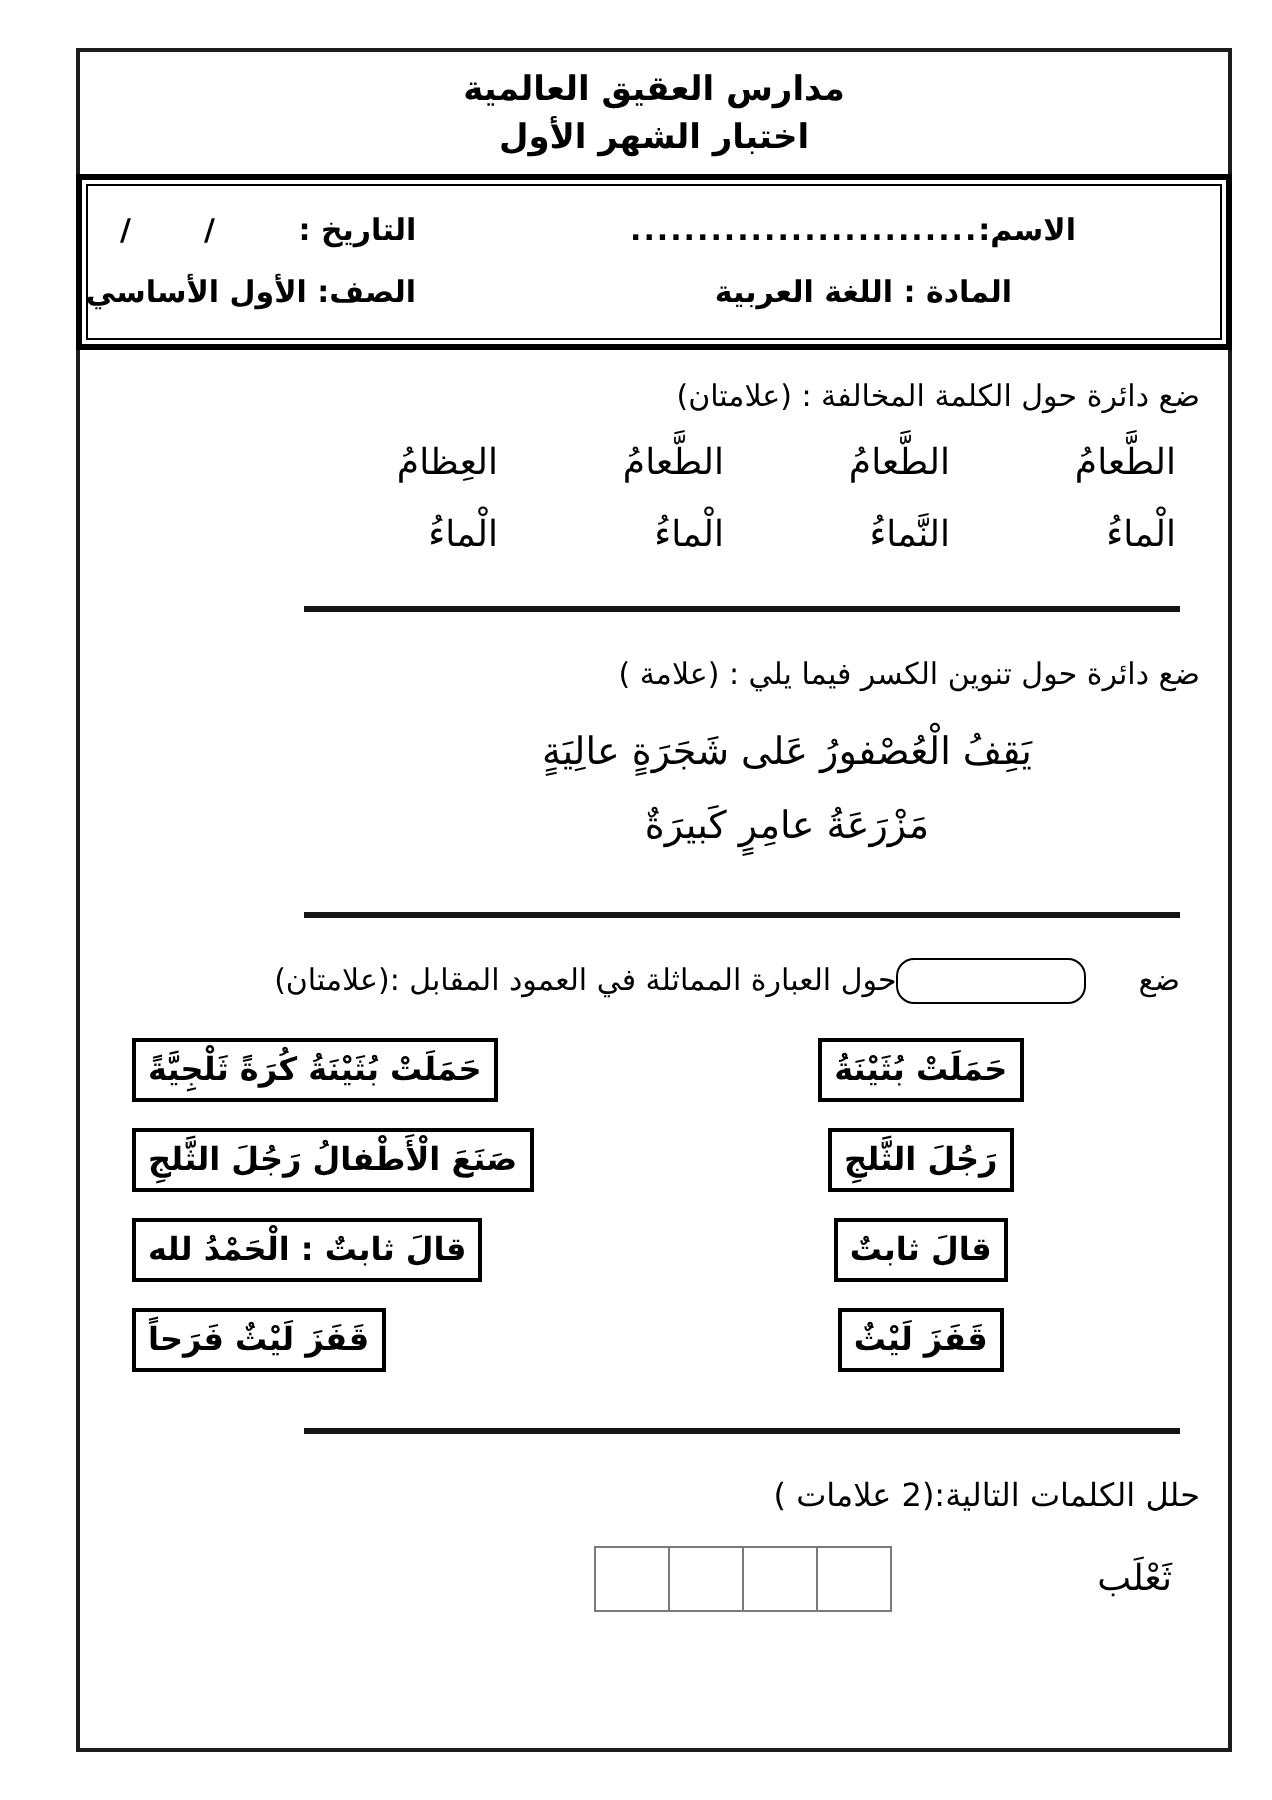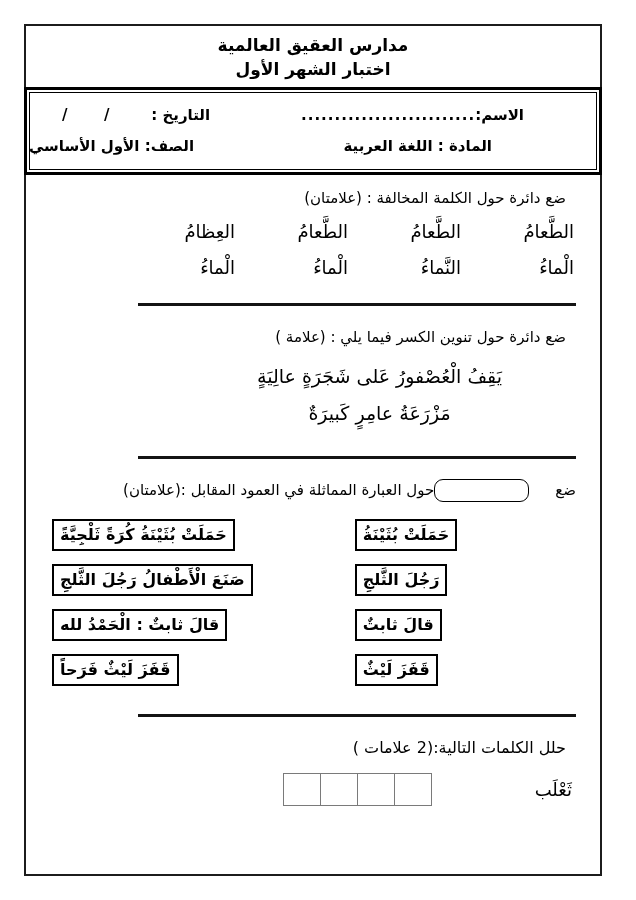--- a/index.html
+++ b/index.html
@@ -1,40 +1,40 @@
 <!DOCTYPE html>
 <html lang="ar" dir="rtl"><head>
 <meta charset="utf-8">
 <style>
   * { margin:0; padding:0; box-sizing:border-box; }
   html,body { width:636px; height:900px; background:#ffffff; overflow:hidden; }
   body { font-family:"DejaVu Sans", sans-serif; color:#000; direction:rtl; position:relative; }
 
   .frame{
-    position:absolute; top:24px; left:24px; width:578px; height:852px;
+    position:absolute; top:24px; left:38px; width:578px; height:852px;
     border:2px solid #1c1c1c; background:#fff;
   }
 
   
   .header{ text-align:center; padding-top:7px; }
   .header div{ font-size:17px; font-weight:bold; line-height:24px; }
 
   
   .info-box{ margin:6px -2px 0 -2px; border:3px solid #000; padding:2px; }
   .info-inner{ border:1px solid #000; padding:6px 0 8px 0; }
   .info-row{ display:grid; grid-template-columns:59% 41%; align-items:center; height:31px; }
   .info-field{ font-weight:bold; font-size:15px; white-space:pre; }
   .f-name{ padding-right:72px; display:flex; align-items:center; }
   .f-name .dots{ display:inline-block; width:176px; overflow:hidden; letter-spacing:1px; font-weight:bold; }
-  .f-date{ padding-right:52px; }
+  .f-date{ padding-right:52px;text-align:center; }
   .f-subject{ padding-right:104px; }
   .f-grade{ padding-right:68px;margin-left:35px; }
 
   
-  .instr{ font-size:15px; line-height:22px; padding-right:34px; }
+  .instr{ font-size:15px; line-height:22px; padding-right:14px; }
 
   
   .q1{ margin-top:12px; }
   .wgrid{ margin:8px 26px 0 96px; display:grid; grid-template-columns:repeat(4,1fr); row-gap:6px; }
   .wgrid span{ font-size:18px; line-height:30px; text-align:right; }
 
   .sep{ height:3px; background:#141414; margin-right:24px; margin-left:112px; }
   .sep1{ margin-top:20px; }
   .sep2{ margin-top:24px; }
   .sep3{ margin-top:28px; }
@@ -44,21 +44,21 @@
   .q2-sentences{ margin:10px 24px 0 118px; text-align:center; }
   .q2-sentences div{ font-size:19px; line-height:37px; }
 
   
   .q3-instr{ margin-top:18px; padding-right:24px; font-size:15px; line-height:26px;
     display:flex; align-items:center; flex-wrap:nowrap; }
   .blankbox{ display:inline-block; width:95px; height:23px; border:1.5px solid #000;
     border-radius:9px; margin-right:26px; flex:0 0 auto; }
   .q3-rows{ margin:16px 26px 0 26px; }
   .q3-row{ display:grid; grid-template-columns:42% 58%; align-items:center; margin-bottom:13px; }
-  .q3-cell-r{ text-align:left; padding-right:36px; }
+  .q3-cell-r{ text-align:center; padding-right:36px; }
   .q3-cell-l{ text-align:left; padding-right:8px; }
   .phrase-box{ display:inline-block; border:2px solid #000; padding:2px 6px 3px 6px;
     font-size:16px; font-weight:bold; line-height:23px; white-space:nowrap; }
 
   
   .q4{ margin-top:20px; }
   .q4 .instr{ font-size:16px; }
   .q4-row{ display:flex; align-items:center; padding-right:28px; margin-top:14px; }
   .q4-word{ font-size:18px; width:62px; flex:0 0 auto; }
   .cells{ display:flex; margin-right:78px; }

